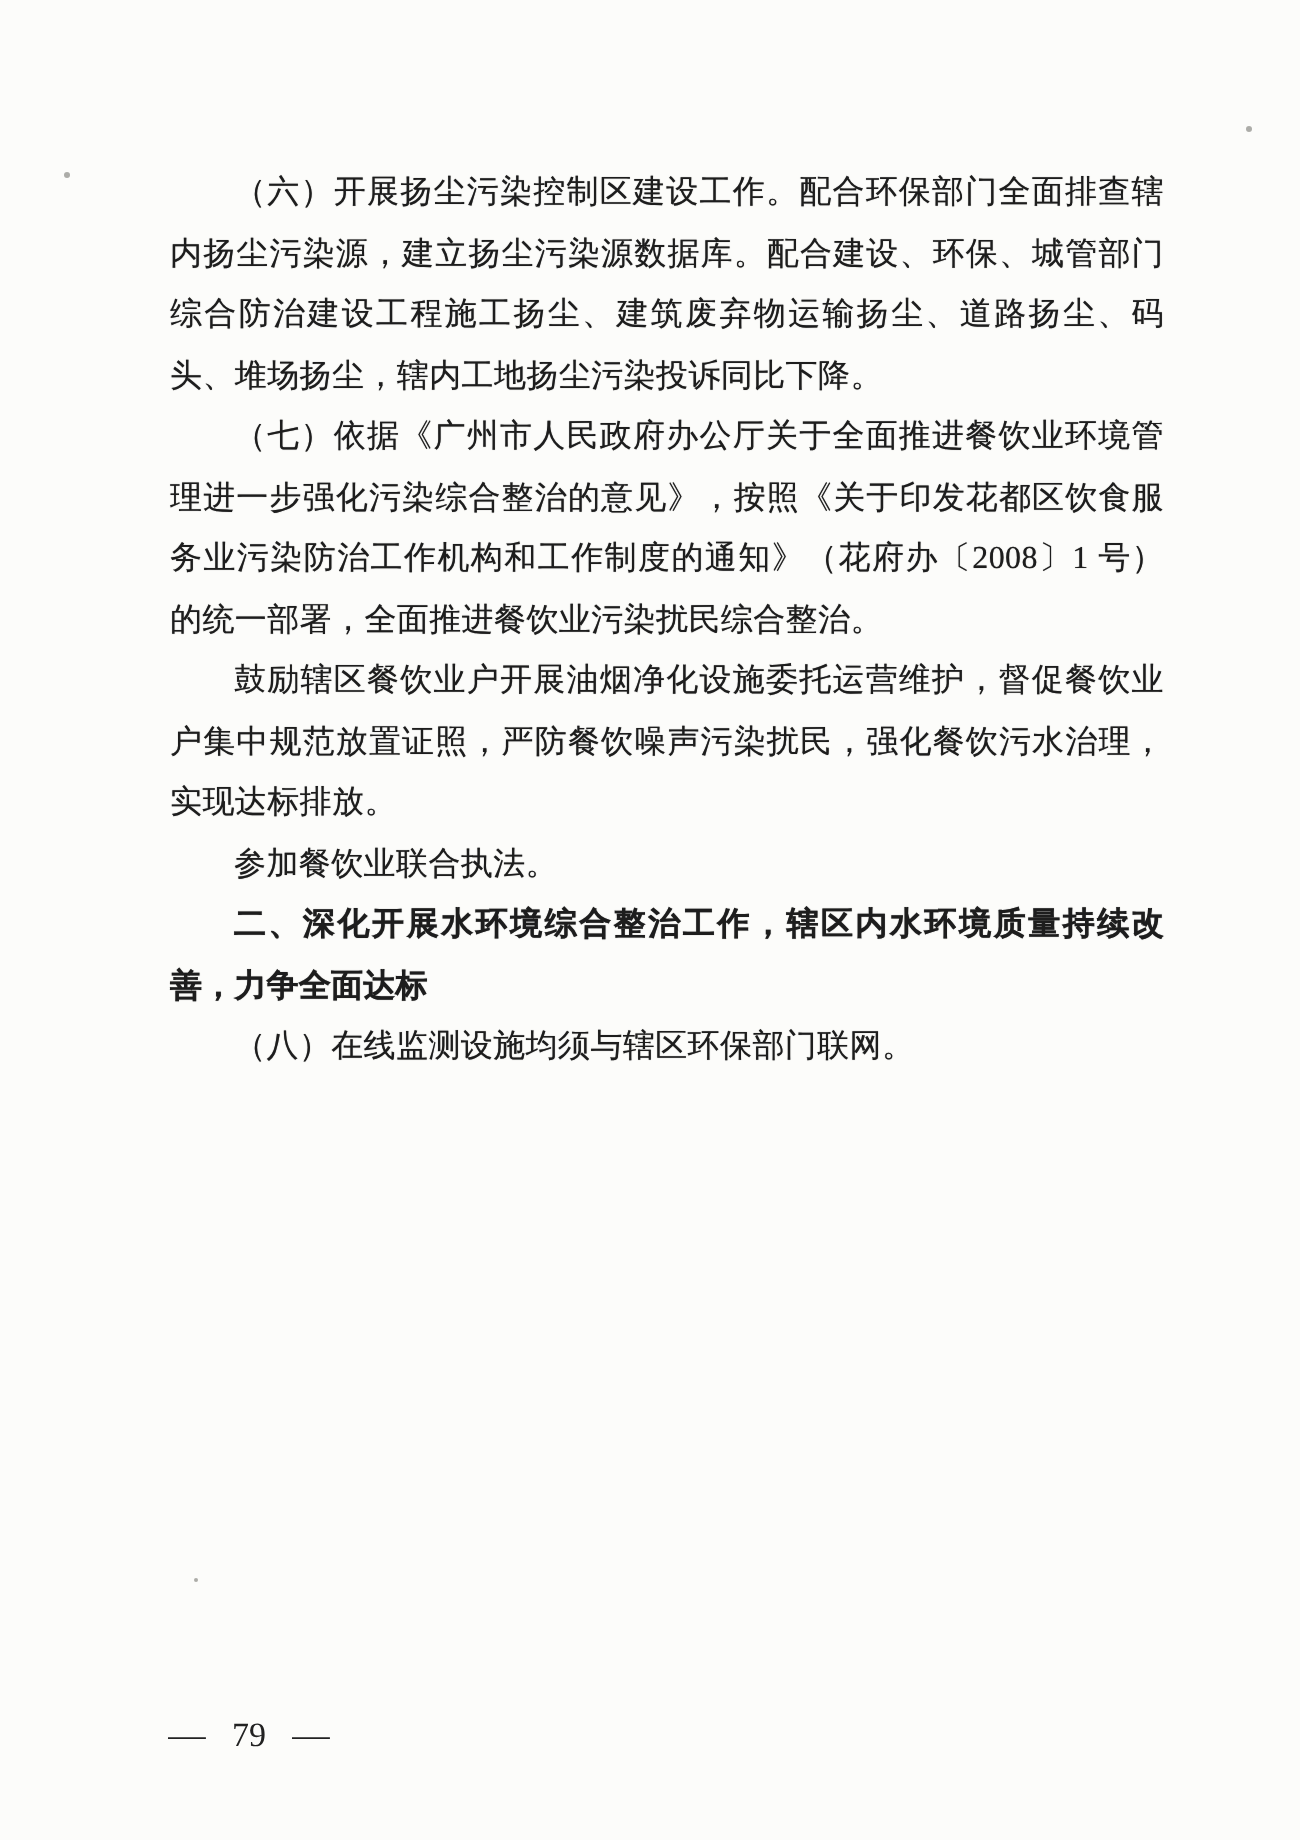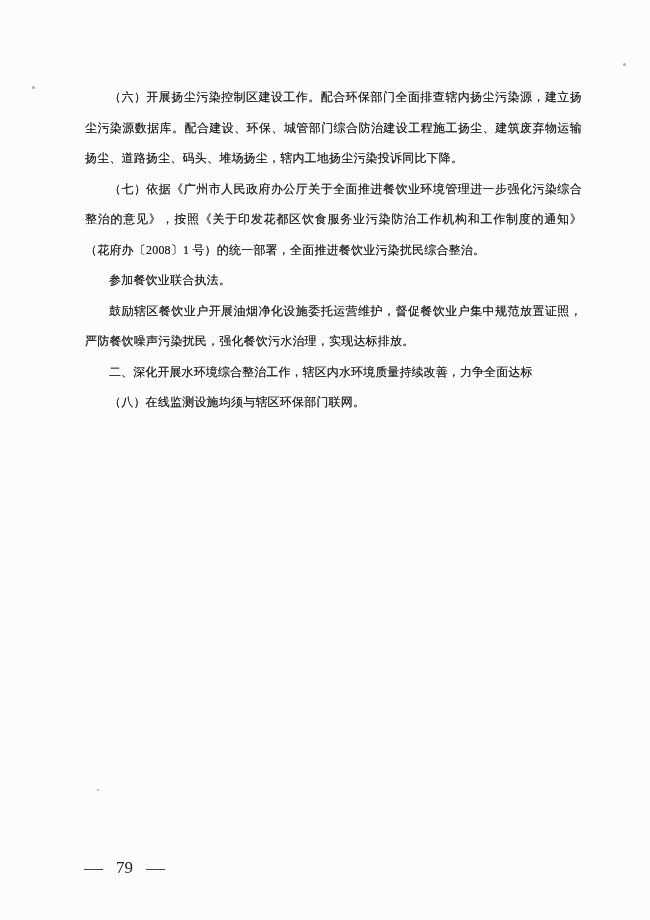--- a/index.html
+++ b/index.html
@@ -13,34 +13,34 @@
     background: #fcfcfa;
     overflow: hidden;
     font-family: "Liberation Serif", "DejaVu Serif", serif;
     color: #1d1d1d;
   }
   .doc-body {
     position: absolute;
     top: 82px;
     left: 85px;
     width: 497px;
-    font-size: 12px;
+    font-size: 16px;
     line-height: 30.5px;
     text-align: justify;
     letter-spacing: 0.2px;
     
     text-shadow: 0 0 0.4px rgba(20,20,20,0.65);
   }
   .doc-body p {
     margin: 0;
     padding: 0;
     text-indent: 2em;
   }
   .doc-body p.bold-heading {
-    font-weight: 400;
+    font-weight: 700;
     font-family: "Liberation Sans", "DejaVu Sans", sans-serif;
     letter-spacing: 0.1px;
   }
   .page-footer {
     position: absolute;
     top: 858px;
     left: 85px;
     display: flex;
     align-items: center;
     gap: 14px;
@@ -64,22 +64,22 @@
   .speck.s3 { left: 97px;  top: 789px; width: 2px; height: 2px; }
 </style>
 </head>
 <body>
 
 <div class="scan-page">
 
   <div class="doc-body">
     <p>（六）开展扬尘污染控制区建设工作。配合环保部门全面排查辖内扬尘污染源，建立扬尘污染源数据库。配合建设、环保、城管部门综合防治建设工程施工扬尘、建筑废弃物运输扬尘、道路扬尘、码头、堆场扬尘，辖内工地扬尘污染投诉同比下降。</p>
     <p>（七）依据《广州市人民政府办公厅关于全面推进餐饮业环境管理进一步强化污染综合整治的意见》，按照《关于印发花都区饮食服务业污染防治工作机构和工作制度的通知》（花府办〔2008〕1 号）的统一部署，全面推进餐饮业污染扰民综合整治。</p>
+    <p>鼓励辖区餐饮业户开展油烟净化设施委托运营维护，督促餐饮业户集中规范放置证照，严防餐饮噪声污染扰民，强化餐饮污水治理，实现达标排放。</p>
     <p>参加餐饮业联合执法。</p>
-    <p>鼓励辖区餐饮业户开展油烟净化设施委托运营维护，督促餐饮业户集中规范放置证照，严防餐饮噪声污染扰民，强化餐饮污水治理，实现达标排放。</p>
     <p class="bold-heading">二、深化开展水环境综合整治工作，辖区内水环境质量持续改善，力争全面达标</p>
     <p>（八）在线监测设施均须与辖区环保部门联网。</p>
   </div>
 
   <div class="page-footer">
     <span class="dash">—</span>
     <span class="num">79</span>
     <span class="dash">—</span>
   </div>
 

